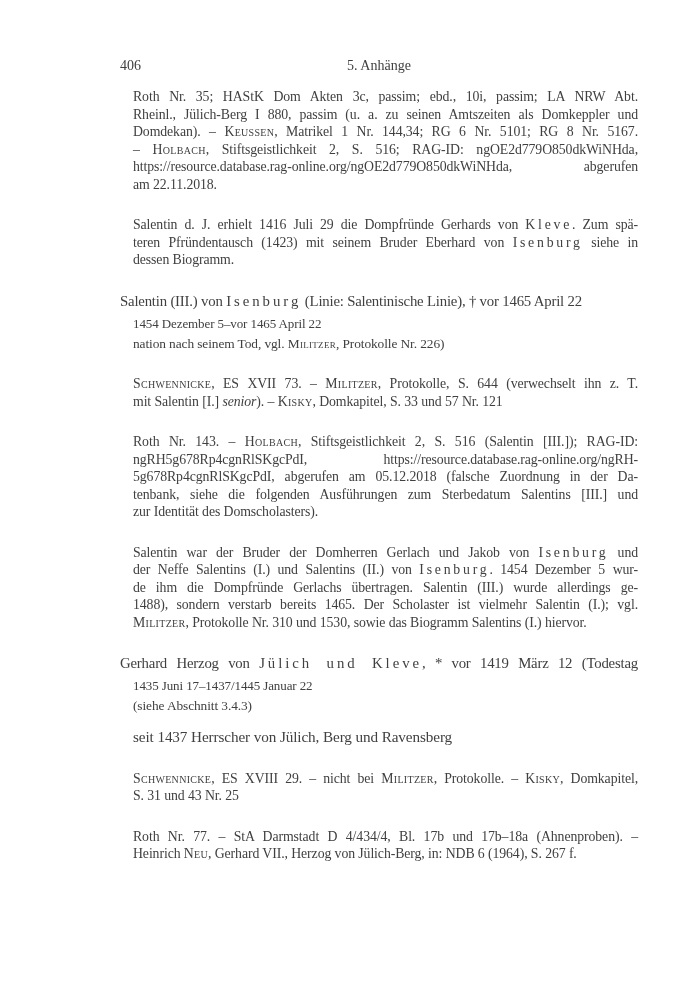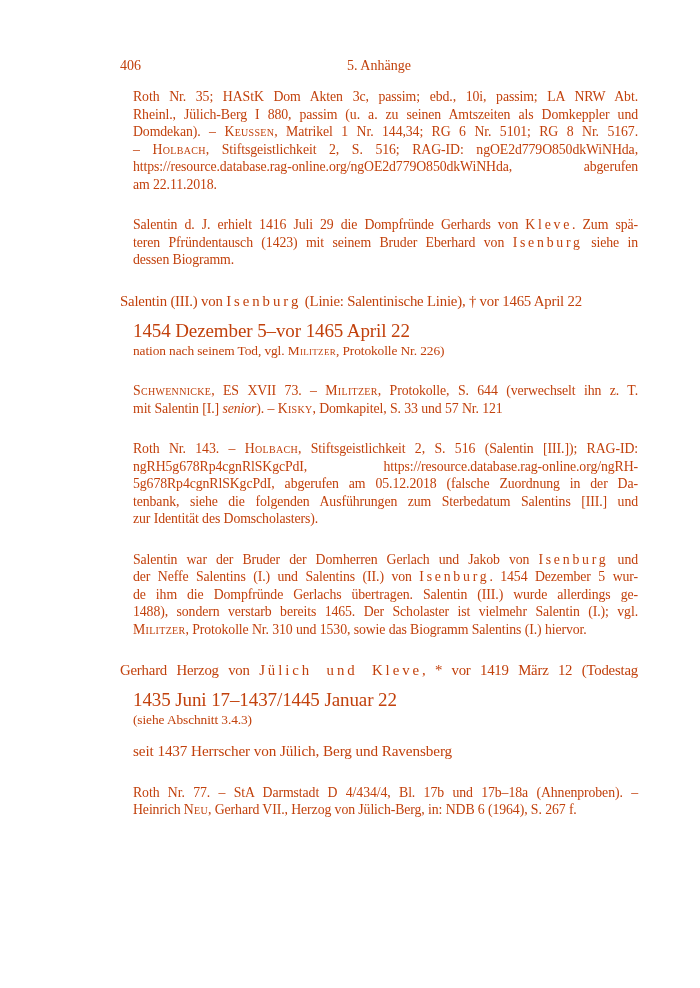--- a/index.html
+++ b/index.html
@@ -4,21 +4,21 @@
 <style>
   html, body { margin: 0; padding: 0; background: #ffffff; }
   .page {
     position: relative;
     width: 700px;
     height: 988px;
     box-sizing: border-box;
     background: #ffffff;
     padding: 57px 36px 0 120px;
     font-family: "Liberation Serif", "DejaVu Serif", serif;
-    color: #c2410c;
+    color: #404040;
     overflow: hidden;
   }
   .runhead {
     display: flex;
     width: 518px;
     font-size: 14px;
     line-height: 17px;
     margin-bottom: 14px;
   }
   .runhead .pagenum  { width: 60px; text-align: left; }
@@ -29,21 +29,21 @@
 
   .block {
     font-size: 13.8px;
     line-height: 17.5px;
     letter-spacing: -0.1px;
   }
   .doc > .block:first-child { margin-top: 0; }
 
   .para    { margin-top: 23px;  margin-left: 13px; width: 505px; }
   .note    { margin-top: 1px;  margin-left: 13px; width: 505px; font-size: 13.4px; }
-  .date    { margin-top: 7px;  margin-left: 13px; width: 505px; font-size: 19px; line-height: 20px; }
+  .date    {  margin-left: 13px; width: 505px; font-size: 13px; line-height: 20px; }
   .office  { margin-top: 12px; margin-left: 13px; width: 505px; font-size: 15.2px; line-height: 20px; }
   .heading { margin-top: 20px; width: 518px; font-size: 14.8px; line-height: 25px; letter-spacing: -0.2px; }
 
   .line { text-align: justify; text-align-last: justify; }
   .line.last { text-align: right; text-align-last: left; }
 
   .s-n  { }
   .s-sc { font-variant: small-caps; letter-spacing: 0.3px; }
   .s-it { font-style: italic; }
   .s-sp { letter-spacing: 0.2em; word-spacing: 0.12em; }
@@ -104,17 +104,21 @@
       <div class="block date">
         <div class="line last"><span class="s-n">1435 Juni 17–1437/1445 Januar 22</span></div>
       </div>
       <div class="block note">
         <div class="line last"><span class="s-n">(siehe Abschnitt 3.4.3)</span></div>
       </div>
       <div class="block office">
         <div class="line last"><span class="s-n">seit 1437 Herrscher von Jülich, Berg und Ravensberg</span></div>
       </div>
       <div class="block para">
+        <div class="line"><span class="s-sc">Schwennicke</span><span class="s-n">, ES XVIII 29. – nicht bei </span><span class="s-sc">Militzer</span><span class="s-n">, Protokolle. – </span><span class="s-sc">Kisky</span><span class="s-n">, Domkapitel,</span></div>
+        <div class="line last"><span class="s-n">S. 31 und 43 Nr. 25</span></div>
+      </div>
+      <div class="block para">
         <div class="line"><span class="s-n">Roth Nr. 77. – StA Darmstadt D 4/434/4, Bl. 17b und 17b–18a (Ahnenproben). –</span></div>
         <div class="line last"><span class="s-n">Heinrich </span><span class="s-sc">Neu</span><span class="s-n">, Gerhard VII., Herzog von Jülich-Berg, in: NDB 6 (1964), S. 267 f.</span></div>
       </div>
     </div>
 </div>
 
 </body></html>

